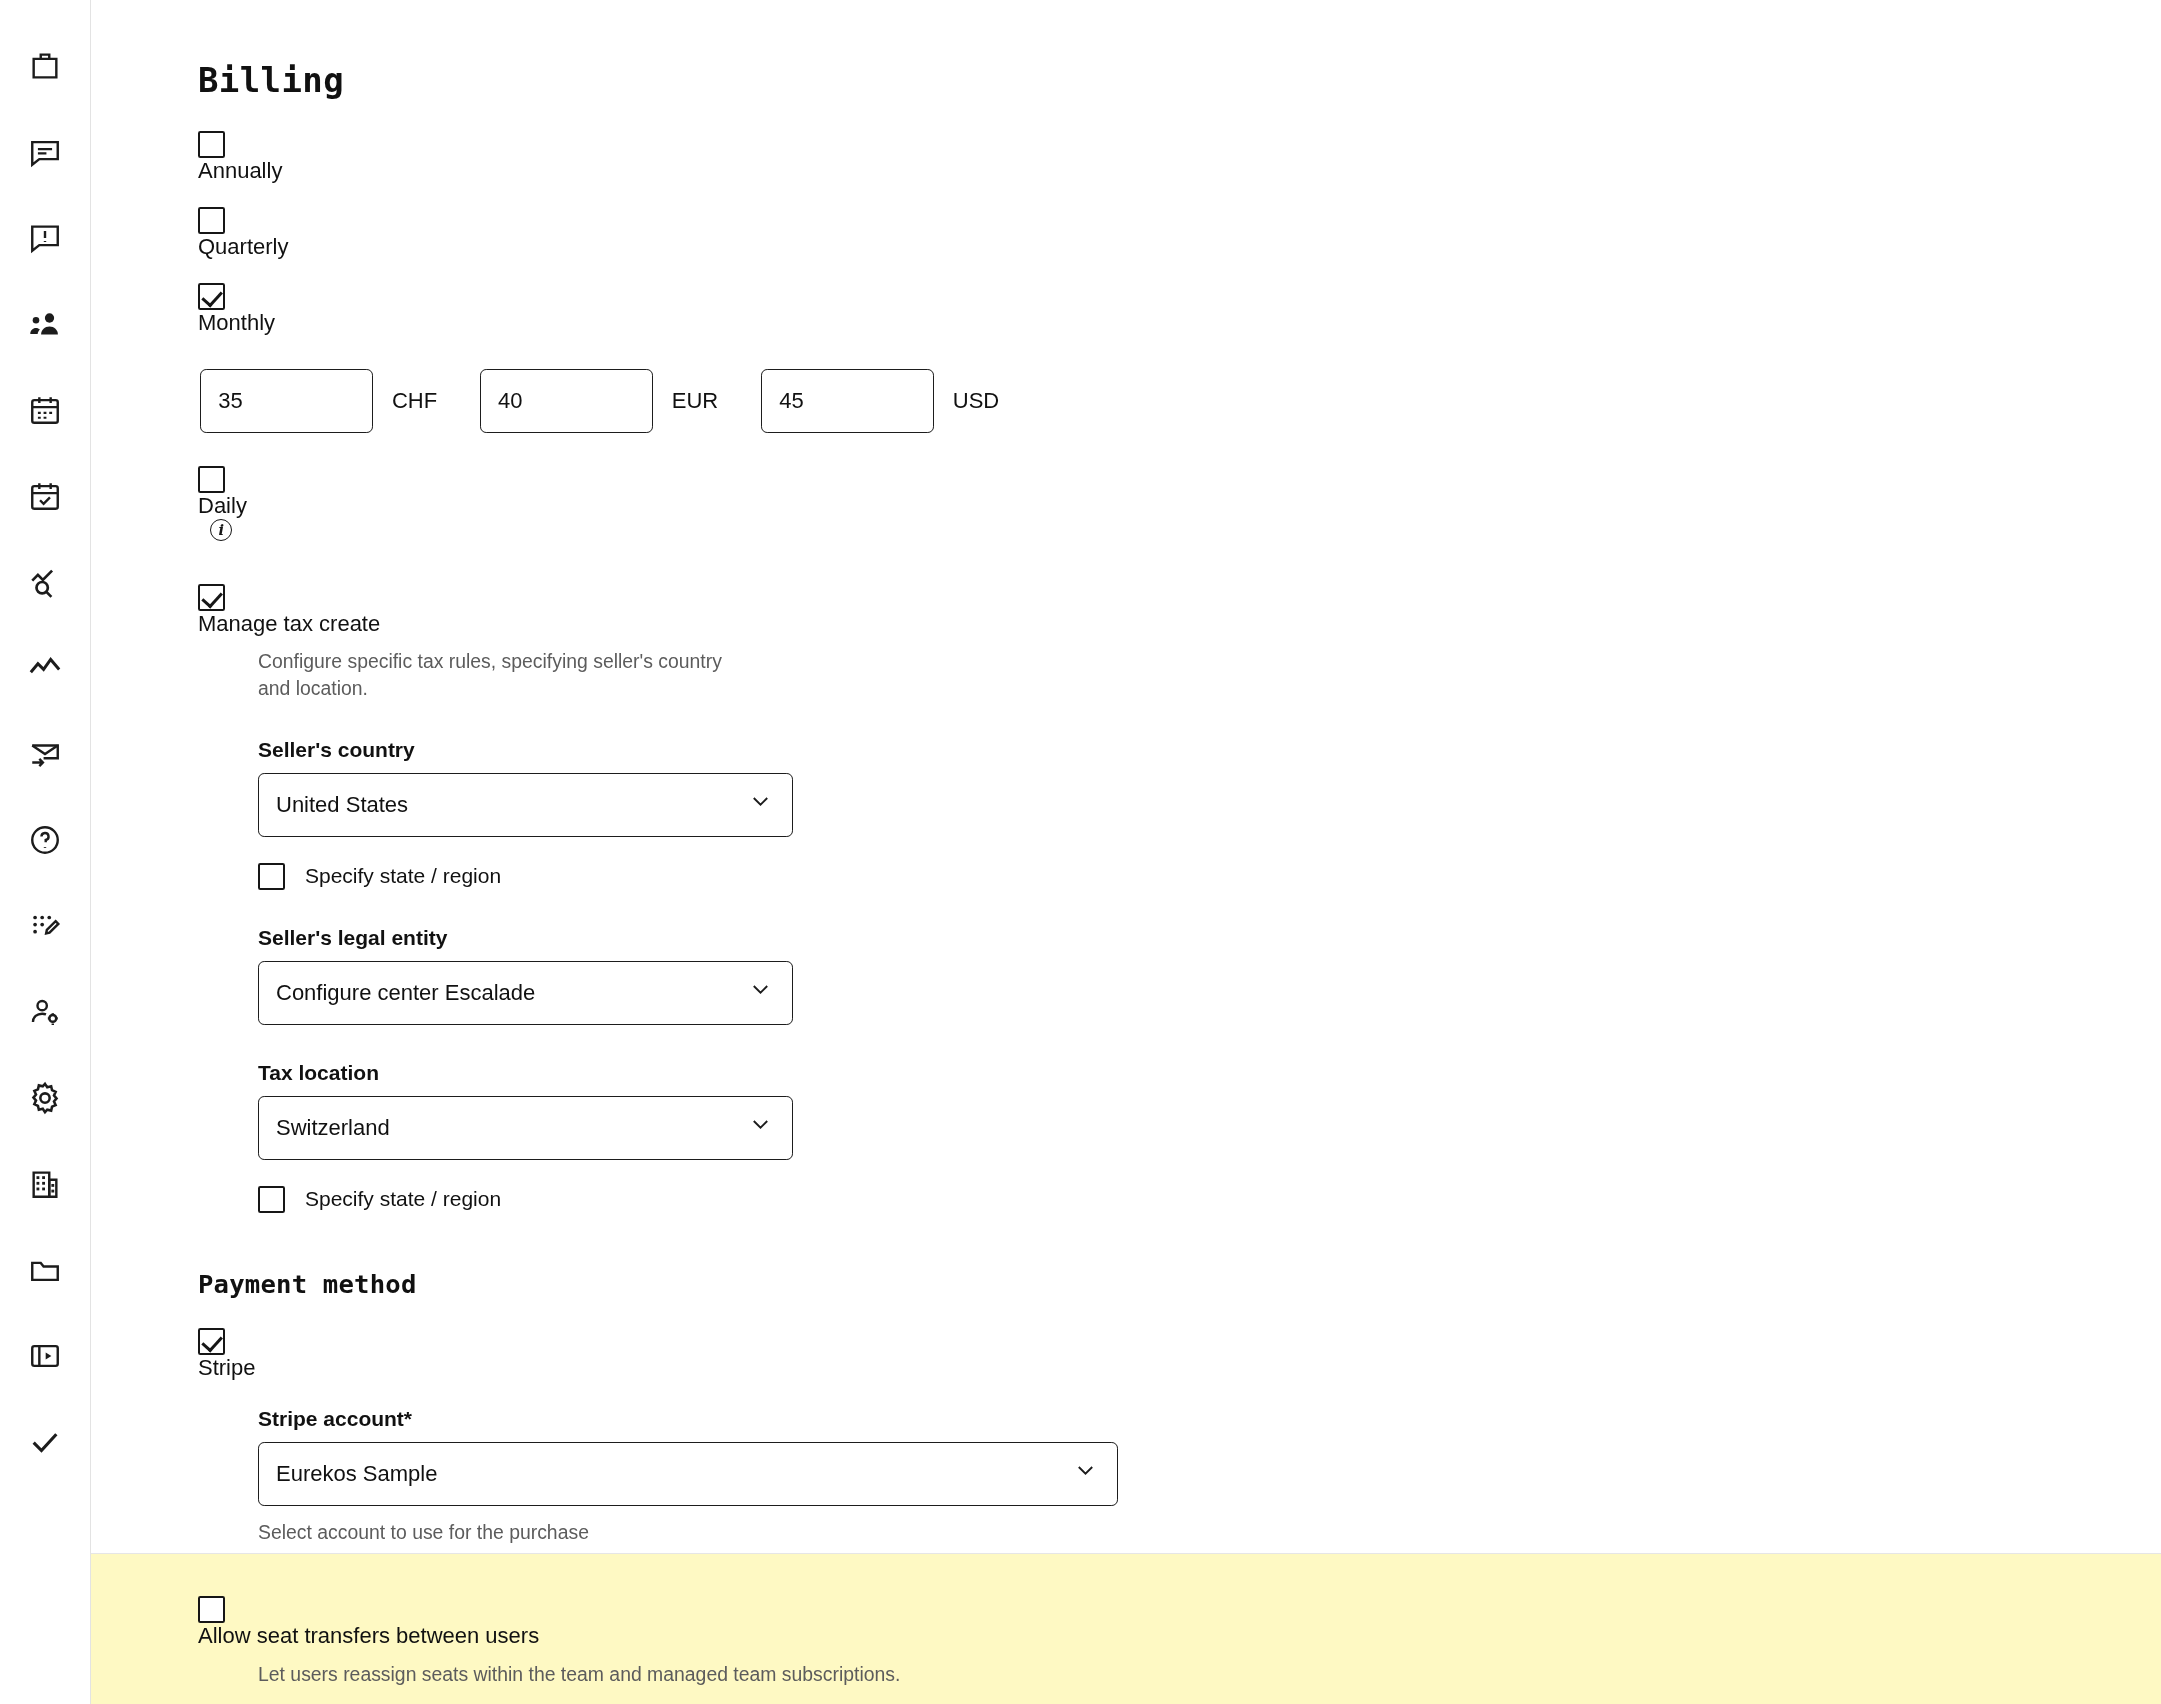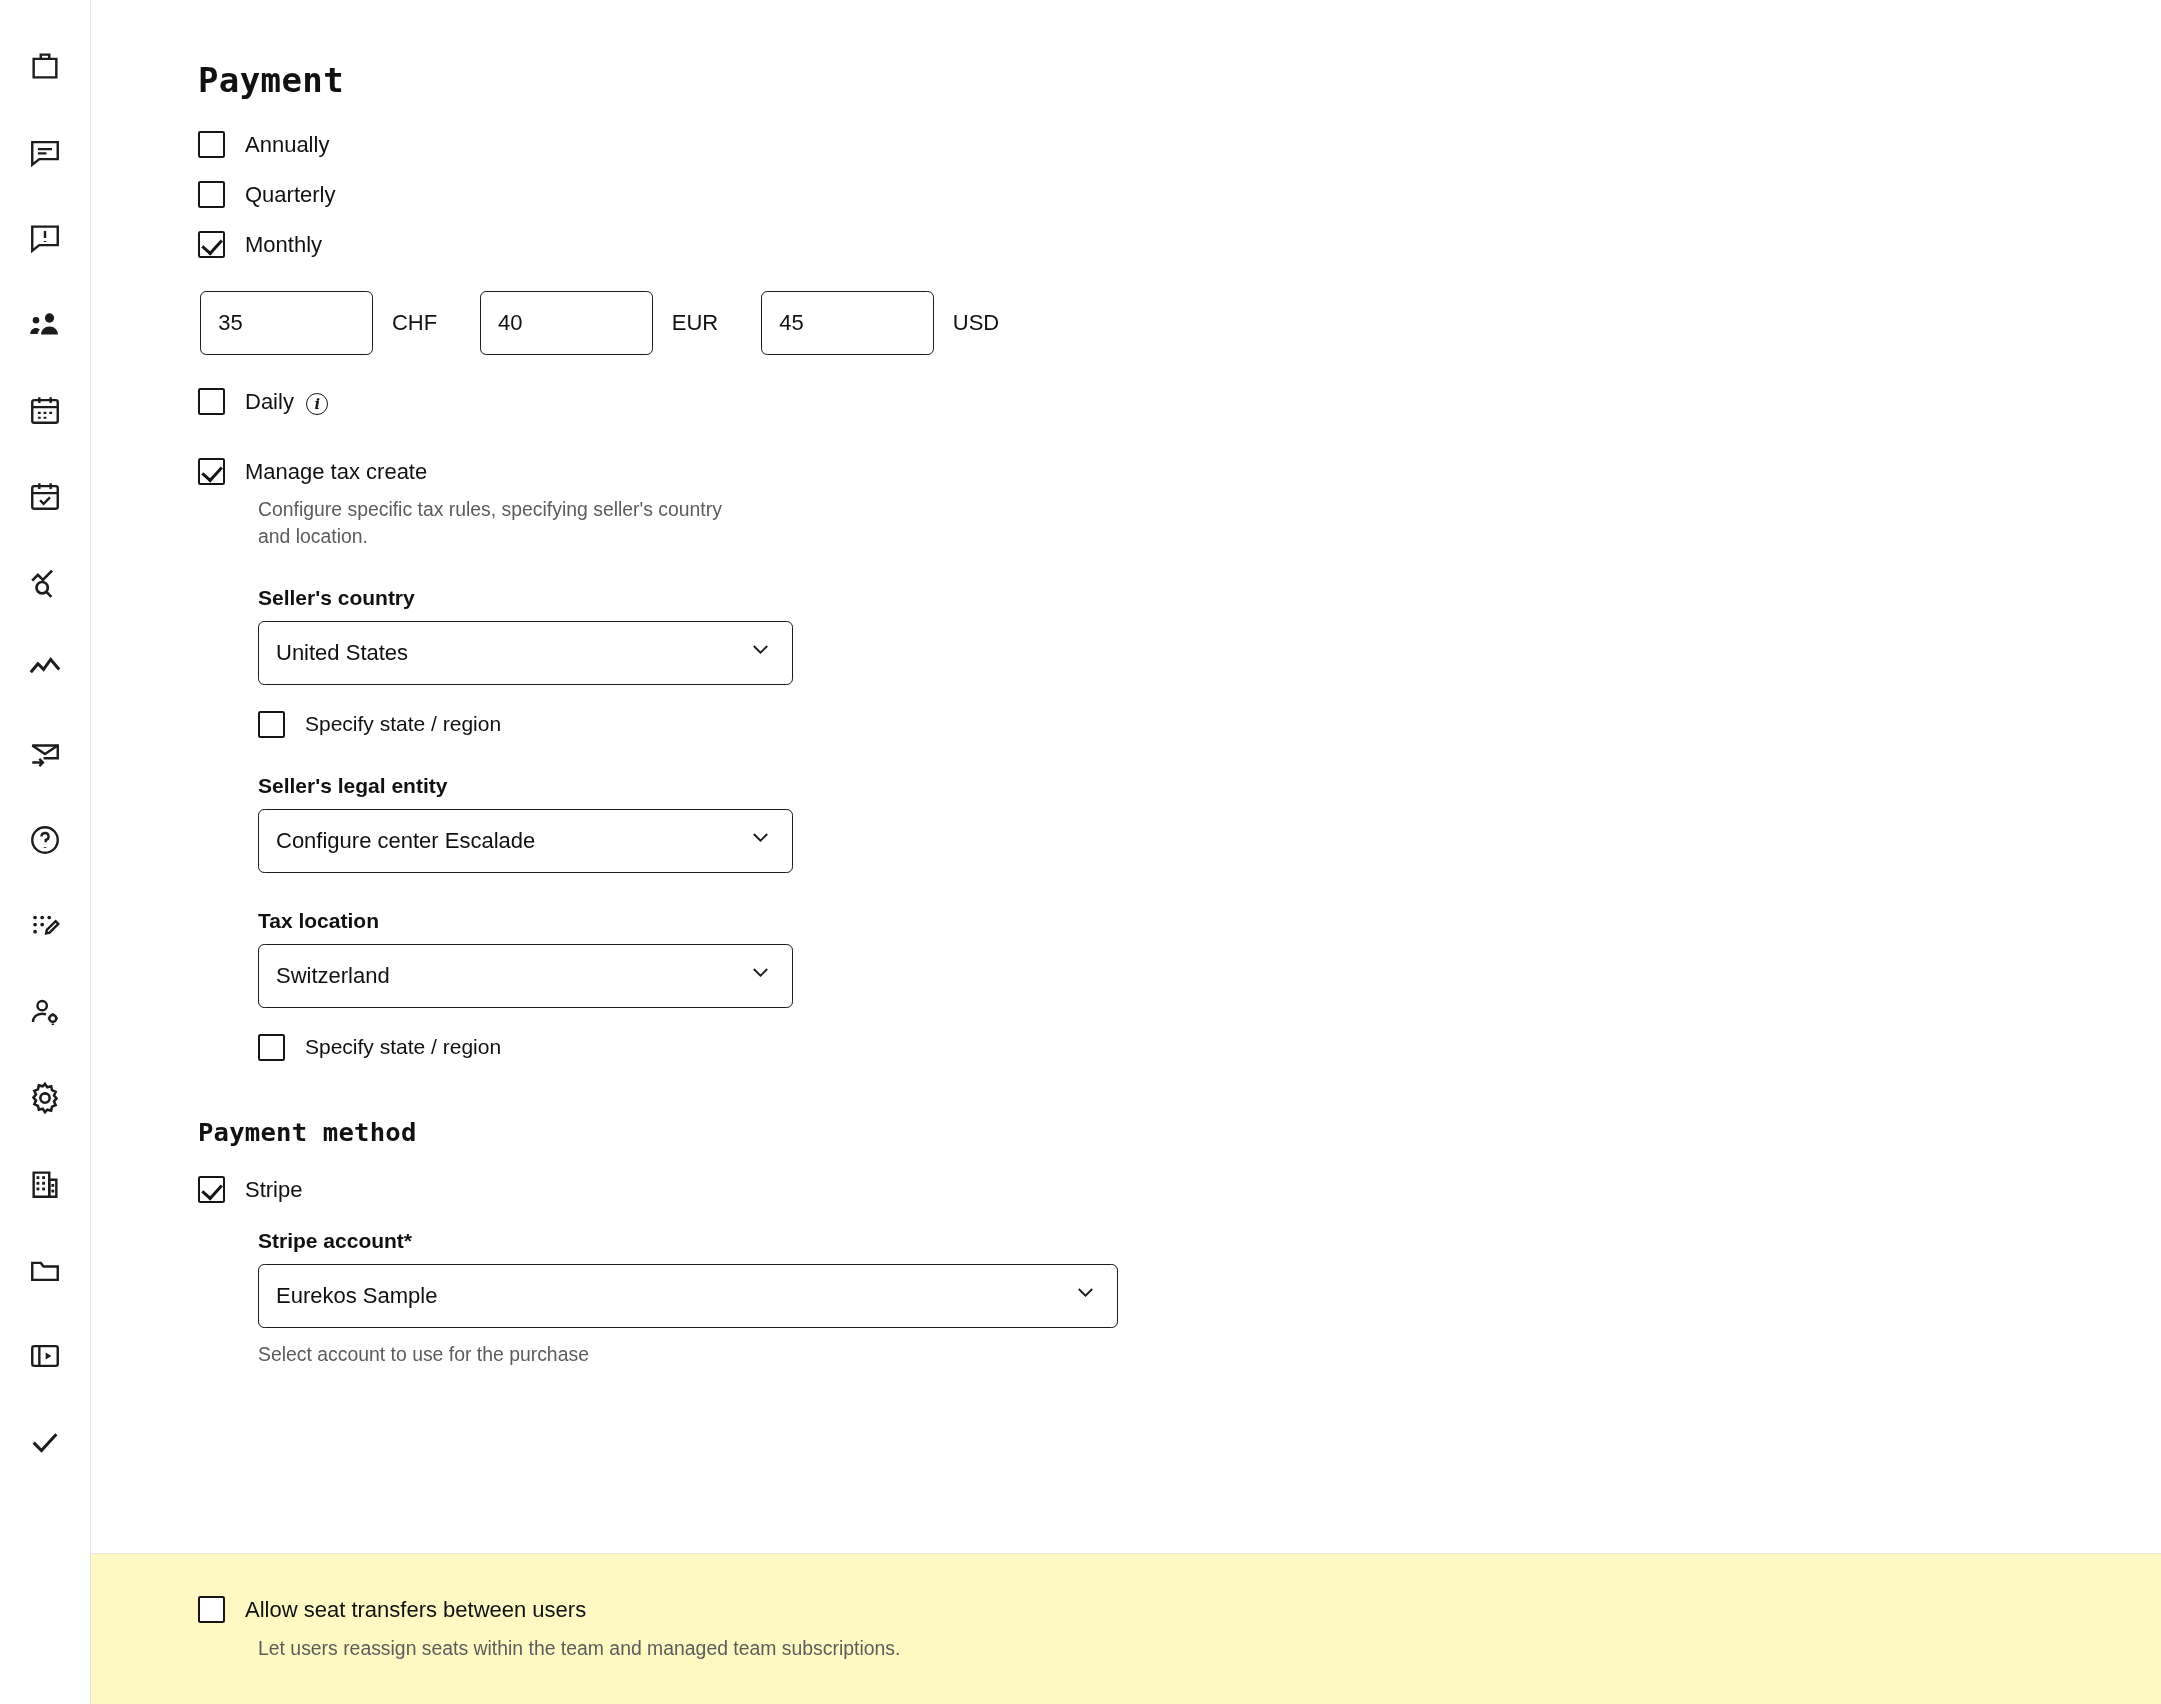--- a/index.html
+++ b/index.html
@@ -58,22 +58,23 @@
     color: #111111;
   }
   .subtitle {
     font-size: 20px;
     color: #4a4a4a;
     margin: 36px 0 0 0;
   }
 
   .check-row {
     display: flex;
-    align-items: flex-end;
+    align-items: flex-start;
     margin-top: 31px;
+    flex-direction: column;
   }
   .check-row.tight { margin-top: 23px; }
 
   .cb {
     width: 27px; height: 27px;
     border: 2.3px solid #161616;
     border-radius: 2.3px;
     background: #fff;
     position: relative;
     flex: 0 0 auto;
@@ -388,21 +389,21 @@
         <path d="M4 12.5l5.5 5.5L20 6.5"></path>
       </svg>
     </span>
   </div>
 
 </div>
 
 <div class="main">
   <div class="content">
 
-    <h1 class="page-title">Payment</h1>
+    <h1 class="page-title">Billing</h1>
 
     <div class="check-row">
       <span class="cb"></span>
       <span class="cb-label">Annually</span>
     </div>
 
     <div class="check-row tight">
       <span class="cb"></span>
       <span class="cb-label">Quarterly</span>
     </div>

